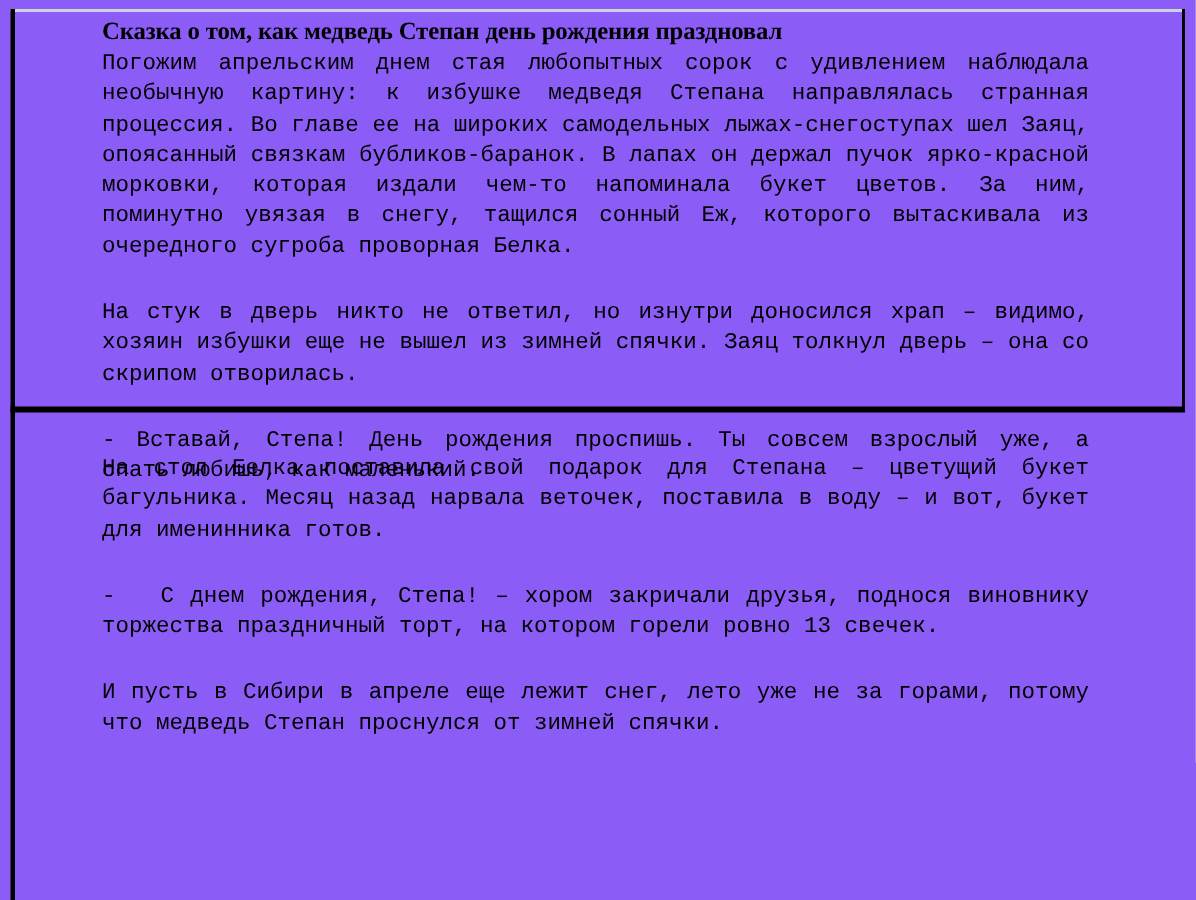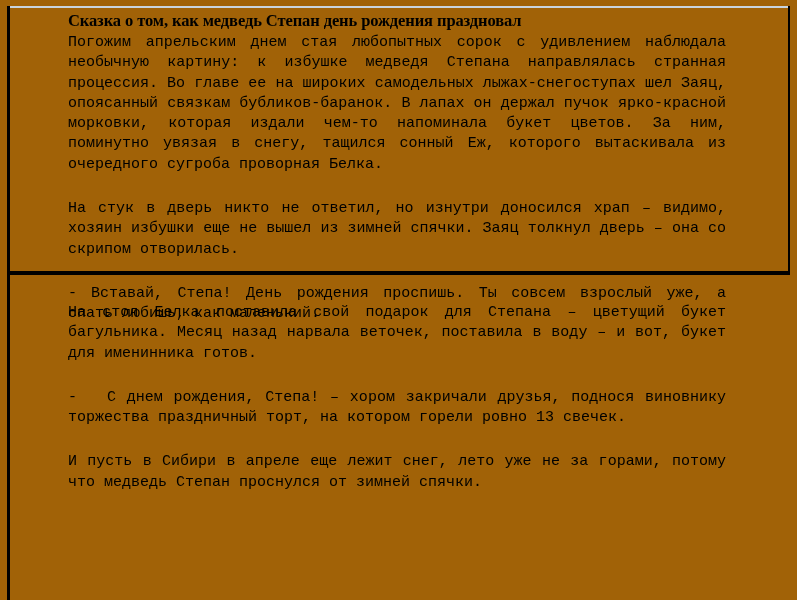--- a/index.html
+++ b/index.html
@@ -15,21 +15,21 @@
     position: relative;
   }
 
   
   .page {
     position: absolute;
     left: 0;
     top: 0;
     width: 797px;
     height: 600px;
-    background: #a16207;
+    background: #8b5cf6;
   }
 
   
   .margin-tick {
     position: absolute;
     left: 62px;
     top: 6px;
     width: 18px;
     height: 2px;
     background: #9a9a9a;

